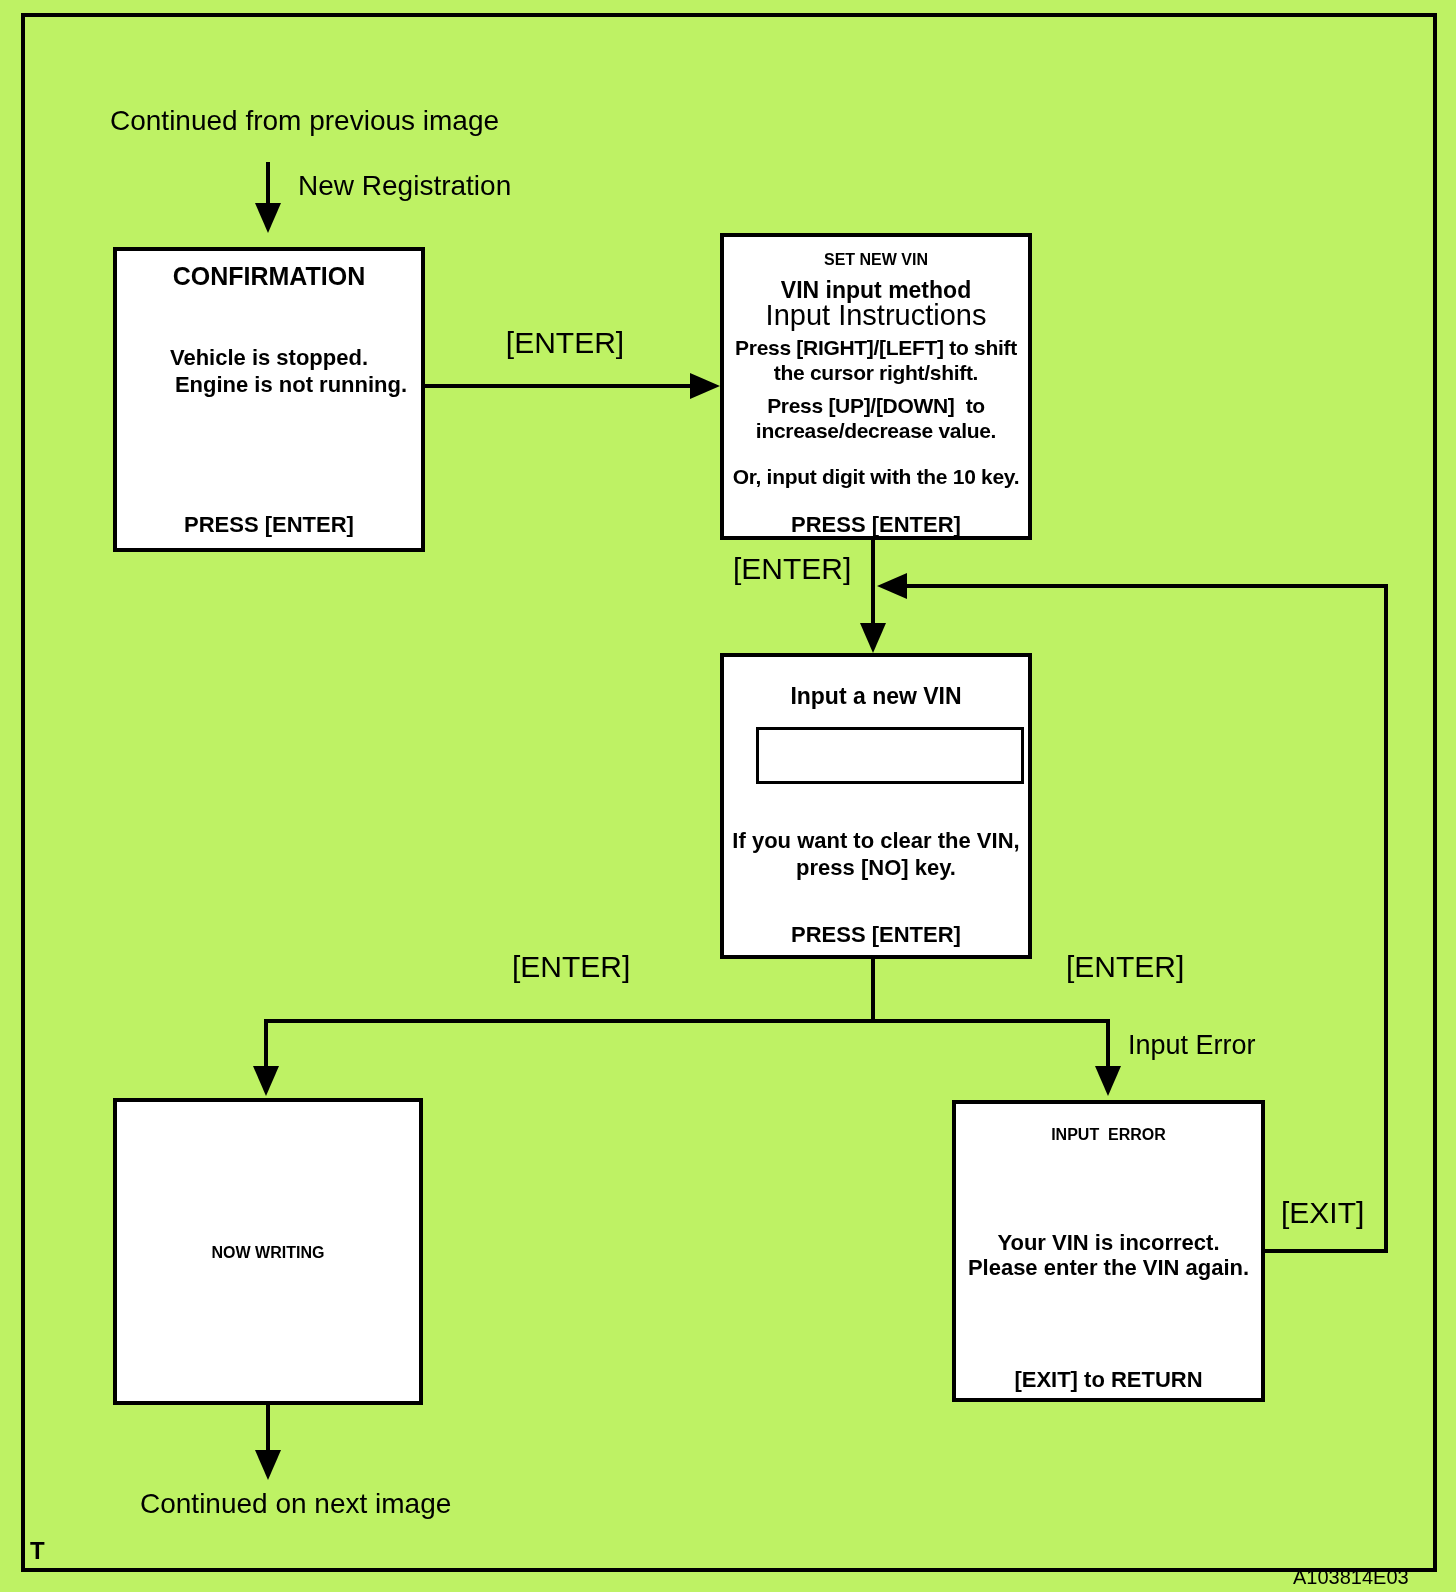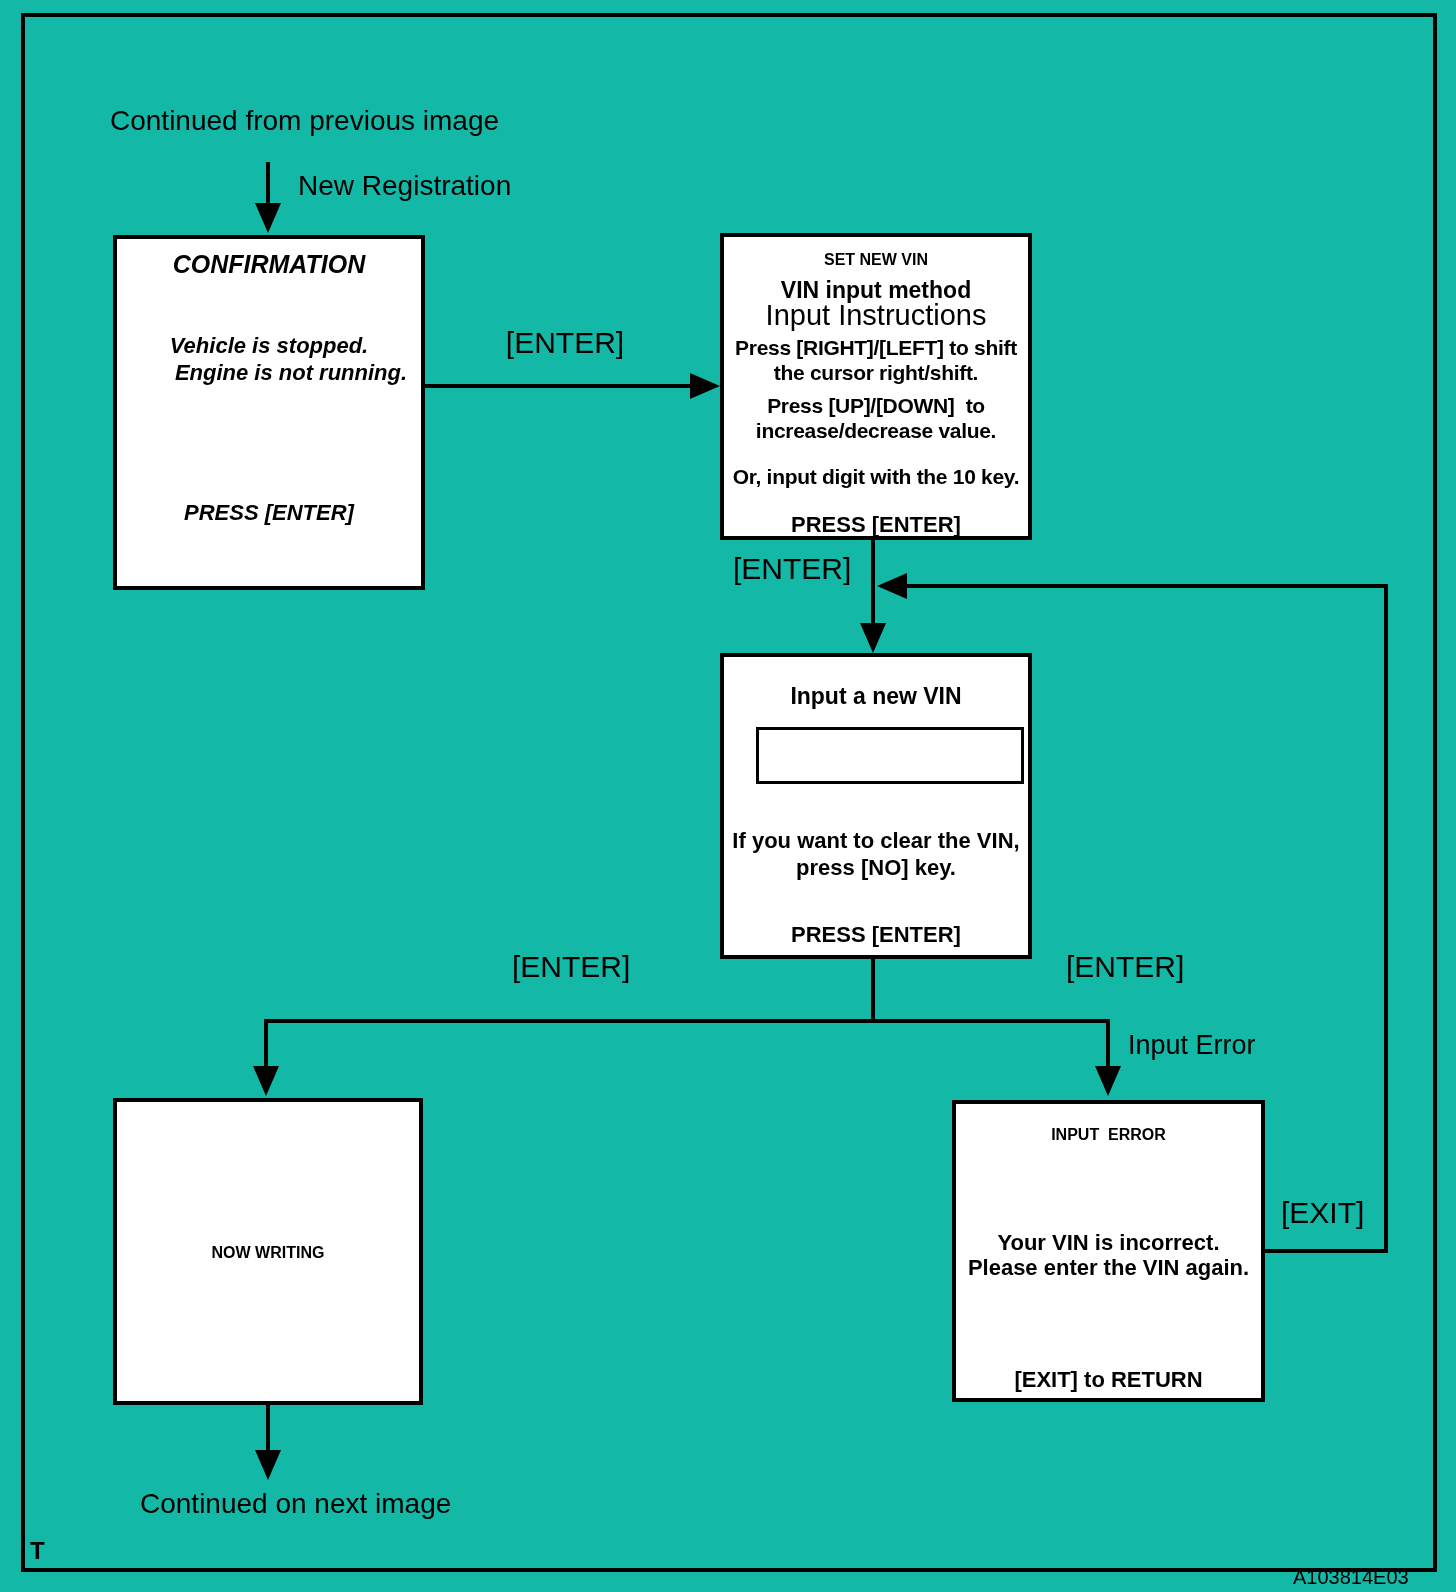--- a/index.html
+++ b/index.html
@@ -1,20 +1,20 @@
 <!DOCTYPE html>
 <html><head>
 <meta charset="utf-8">
 <style>
   html, body { margin: 0; padding: 0; background: #ffffff; }
   #canvas {
     position: relative;
     width: 1456px;
     height: 1592px;
-    background: #14b8a6;
+    background: #bef264;
     font-family: "Liberation Sans", sans-serif;
     color: #000000;
     overflow: hidden;
   }
   .outer-border {
     position: absolute;
     left: 21px; top: 13px;
     width: 1416px; height: 1559px;
     border: 4px solid #000;
     box-sizing: border-box;
@@ -78,21 +78,21 @@
 <div id="canvas">
 
   <div class="outer-border"></div>
 
   <div class="lbl fs-28" style="left:110px; top:105px;">Continued from previous image</div>
 
   <div class="ln" style="left:266px; top:162px; width:4px; height:45px;"></div>
   <div class="arrow-down" style="left:255px; top:203px;"></div>
   <div class="lbl fs-28" style="left:298px; top:170px;">New Registration</div>
 
-  <div class="box" style="left:113px; top:235px; width:312px; height:355px;font-style:italic;">
+  <div class="box" style="left:113px; top:247px; width:312px; height:305px;">
     <div class="bt t-25b" style="top:12px;">CONFIRMATION</div>
     <div class="bt t-22b" style="top:95px;">Vehicle is stopped.</div>
     <div class="bt t-22b" style="top:122px;margin-left:44px;">Engine is not running.</div>
     <div class="bt t-22b" style="top:262px;">PRESS [ENTER]</div>
   </div>
 
   <div class="lbl" style="left:505px; top:326px; width:120px; text-align:center;">[ENTER]</div>
   <div class="ln" style="left:425px; top:384px; width:265px; height:4px;"></div>
   <div class="arrow-right" style="left:690px; top:373px;"></div>
 

